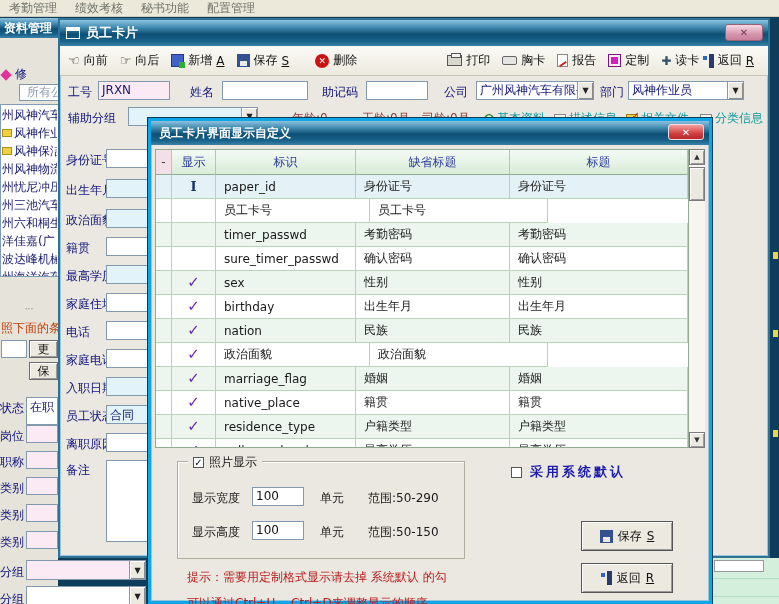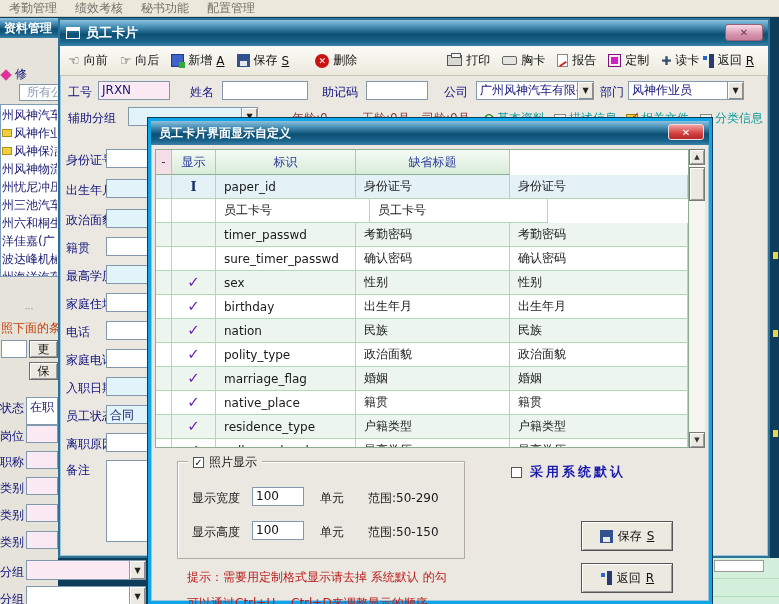--- a/index.html
+++ b/index.html
@@ -305,20 +305,21 @@
       <span class="t" style="font-size:12px;">员工卡片界面显示自定义</span>
       <span class="abs" style="right:5px;top:3px;width:36px;height:16px;border-radius:3px;background:linear-gradient(180deg,#f4a0a0,#d24040 60%,#b82828);border:1px solid #f0dcdc;color:#fff;font-weight:bold;font-size:10px;display:flex;align-items:center;justify-content:center;">✕</span>
     </div>
 
     <div class="grid abs" style="left:4px;top:28px;width:534px;height:299px;">
       <div class="thead">
         <div class="hc cm" style="background:#f4dfe9;color:#444;">-</div>
         <div class="hc c1">显示</div>
         <div class="hc c2" style="padding-left:0;">标识</div>
         <div class="hc c3" style="padding-left:0;">缺省标题</div>
+        <div class="hc c4" style="padding-left:0;">标题</div>
       </div>
 
       <div class="trow row-focus">
         <div class="tc cm"></div>
         <div class="tc c1">
             <span class="cursorI">I</span>
           </div>
         <div class="tc c2">paper_id</div>
         <div class="tc c3">身份证号</div>
         <div class="tc c4">身份证号</div>
@@ -374,21 +375,20 @@
           </div>
         <div class="tc c2">nation</div>
         <div class="tc c3">民族</div>
         <div class="tc c4">民族</div>
       </div>
       <div class="trow row-even">
         <div class="tc cm"></div>
         <div class="tc c1">
             <span class="chk">✓</span>
           </div>
-        <div class="tc c2">polity_type</div>
         <div class="tc c3">政治面貌</div>
         <div class="tc c4">政治面貌</div>
       </div>
       <div class="trow row-odd">
         <div class="tc cm"></div>
         <div class="tc c1">
             <span class="chk">✓</span>
           </div>
         <div class="tc c2">marriage_flag</div>
         <div class="tc c3">婚姻</div>

